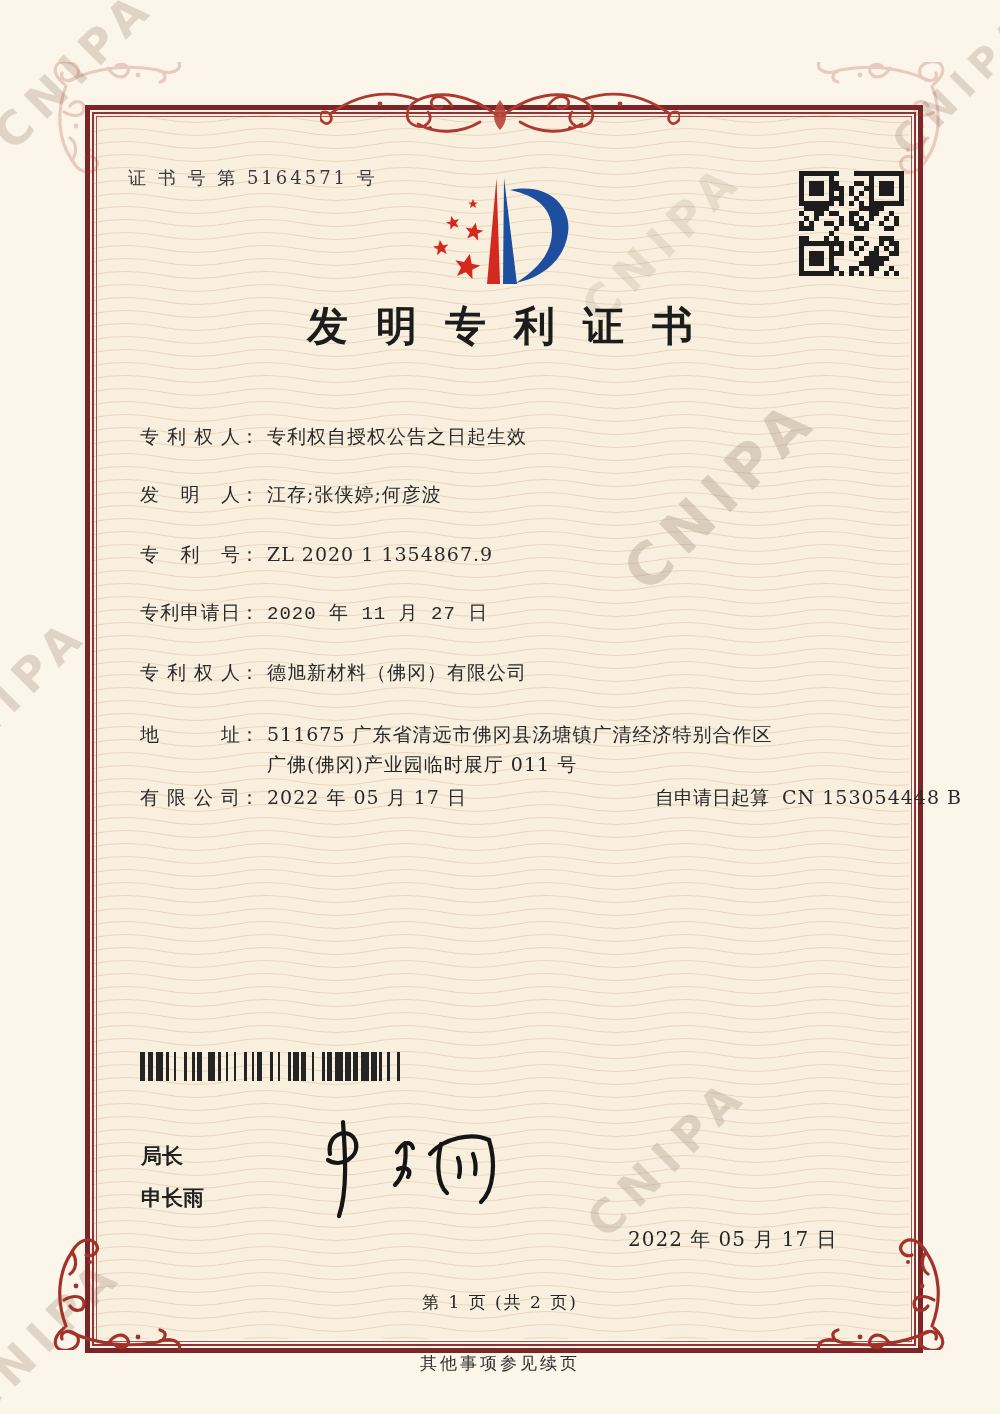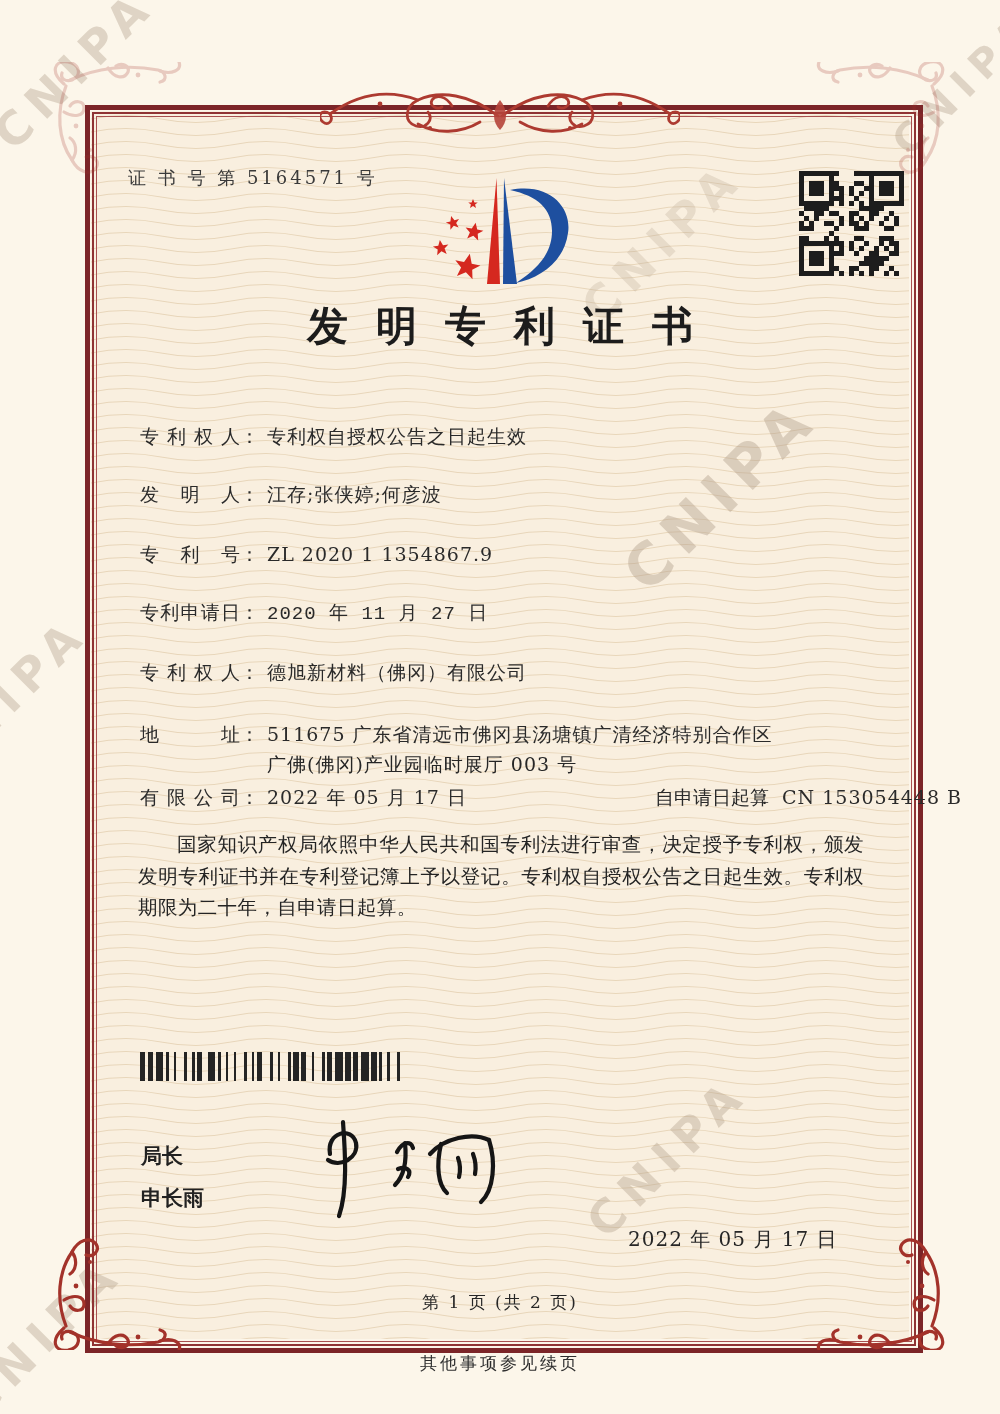--- a/index.html
+++ b/index.html
@@ -391,30 +391,29 @@
 </div>
 <div class="frow r3">
   <span class="flab">专利申请日</span><span class="colon">：</span><span class="fval">2020 年 11 月 27 日</span>
 </div>
 <div class="frow r4">
   <span class="flab">专利权人</span><span class="colon">：</span><span class="fval">德旭新材料（佛冈）有限公司</span>
 </div>
 <div class="frow r5">
   <span class="flab">地址</span><span class="colon">：</span><span class="fval">511675 广东省清远市佛冈县汤塘镇广清经济特别合作区</span>
 </div>
-<div class="addr2">广佛(佛冈)产业园临时展厅 003 号</div>
+<div class="addr2">广佛(佛冈)产业园临时展厅 011 号</div>
 <div class="frow rgrant">
   <span class="flab">有限公司</span><span class="colon">：</span><span class="fval">2022 年 05 月 17 日</span>
   <span class="grant2">
     <span class="flab">自申请日起算</span><span class="colon">：</span><span class="fval">CN 153054448 B</span>
   </span>
 </div>
 
 <div class="paras">
-  <p>国家知识产权局依照中华人民共和国专利法进行审查，决定授予专利权，颁发发明专利证书并在专利登记簿上予以登记。专利权自授权公告之日起生效。专利权期限为二十年，自申请日起算。</p>
 </div>
 
 <div class="barcode">
     <div class="bbar" style="left: 0px; width: 5.2px;"></div>
     <div class="bbar" style="left: 7.8px; width: 5.2px;"></div>
     <div class="bbar" style="left: 15.6px; width: 7.8px;"></div>
     <div class="bbar" style="left: 26px; width: 2.6px;"></div>
     <div class="bbar" style="left: 33.8px; width: 2.6px;"></div>
     <div class="bbar" style="left: 44.2px; width: 2.6px;"></div>
     <div class="bbar" style="left: 52px; width: 2.6px;"></div>

